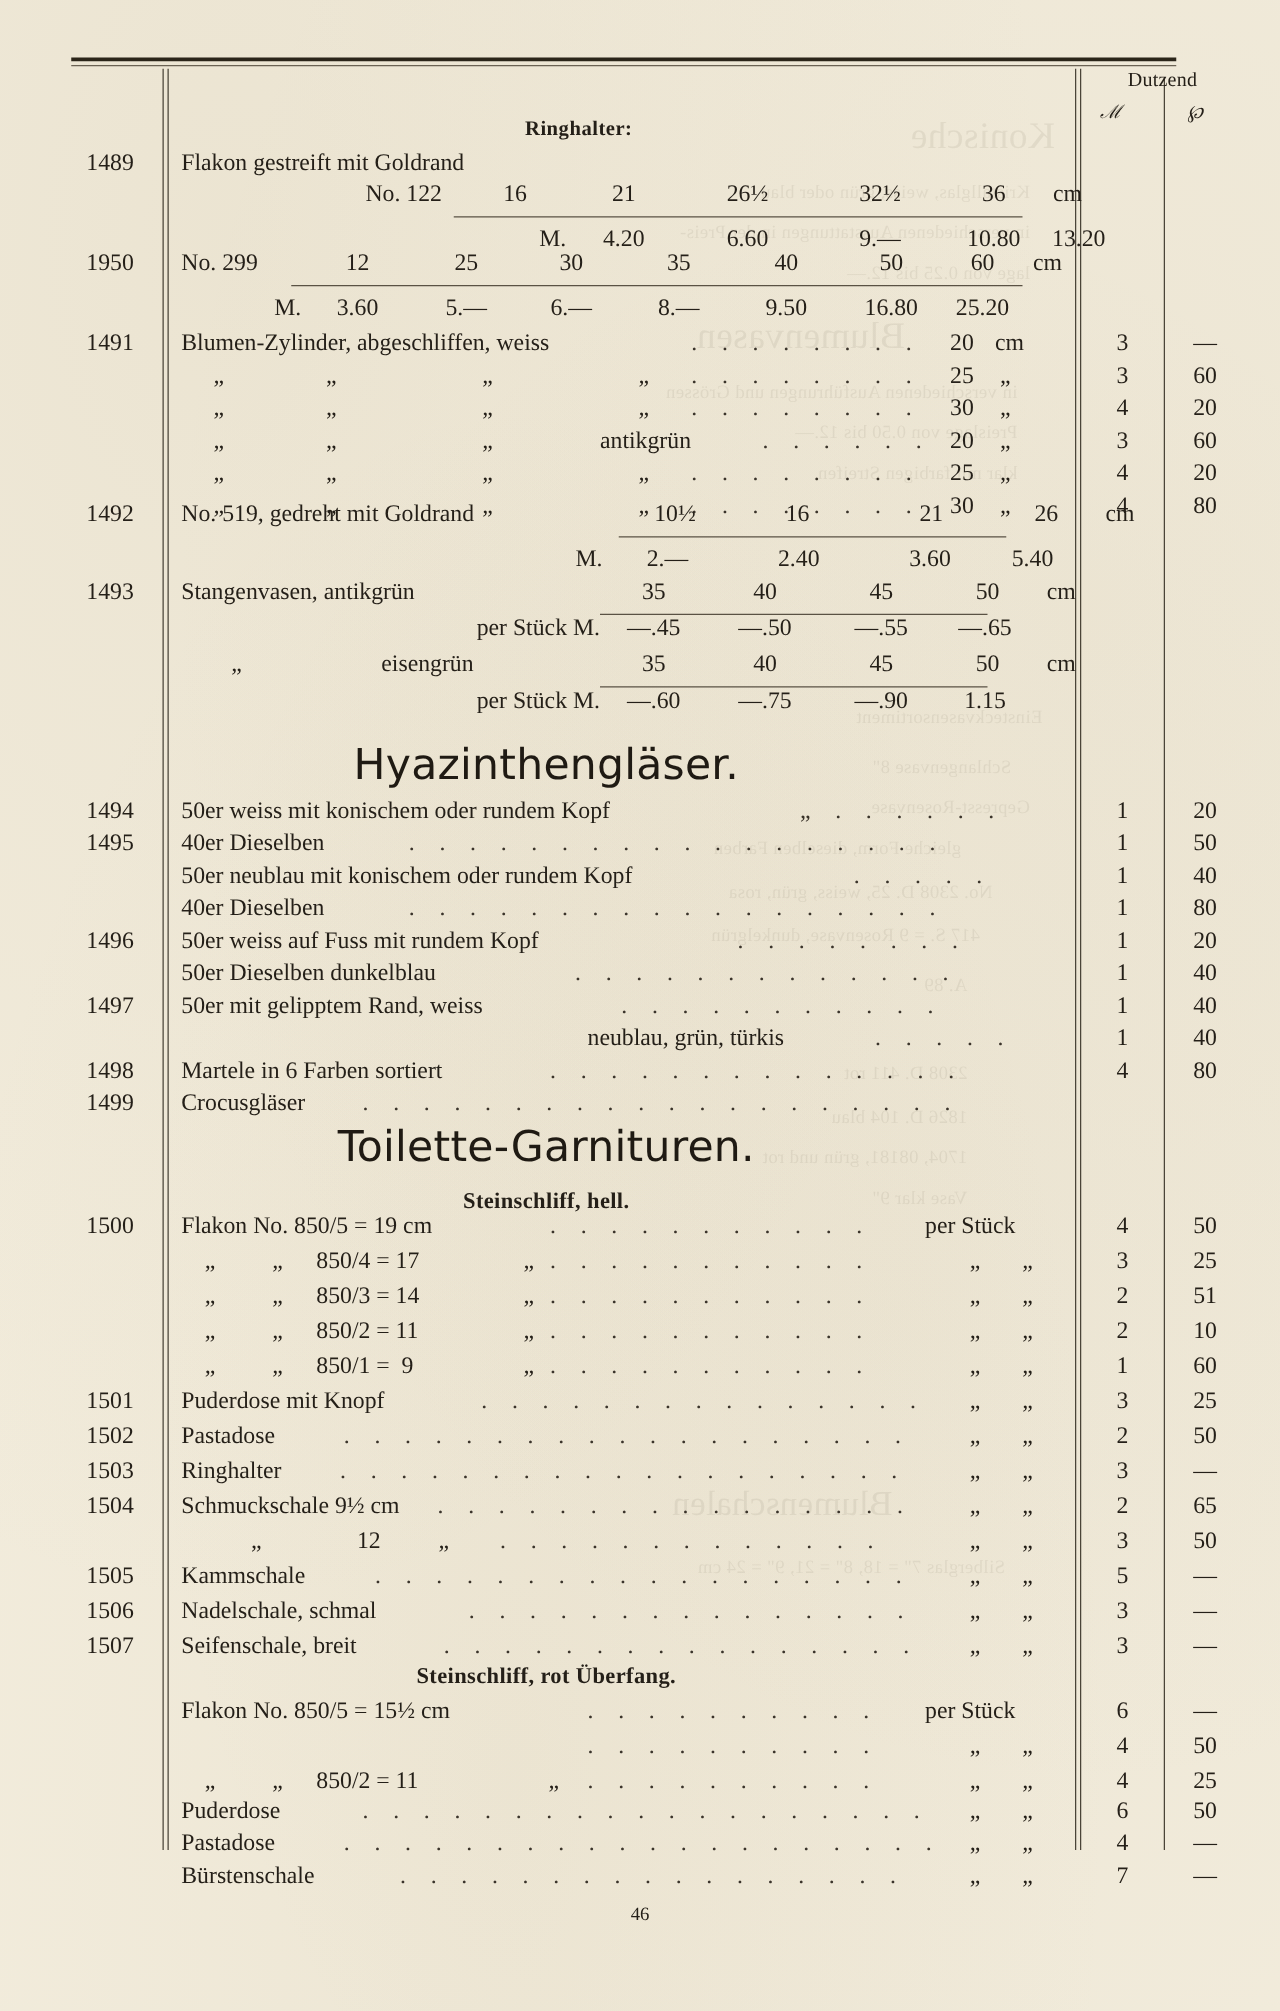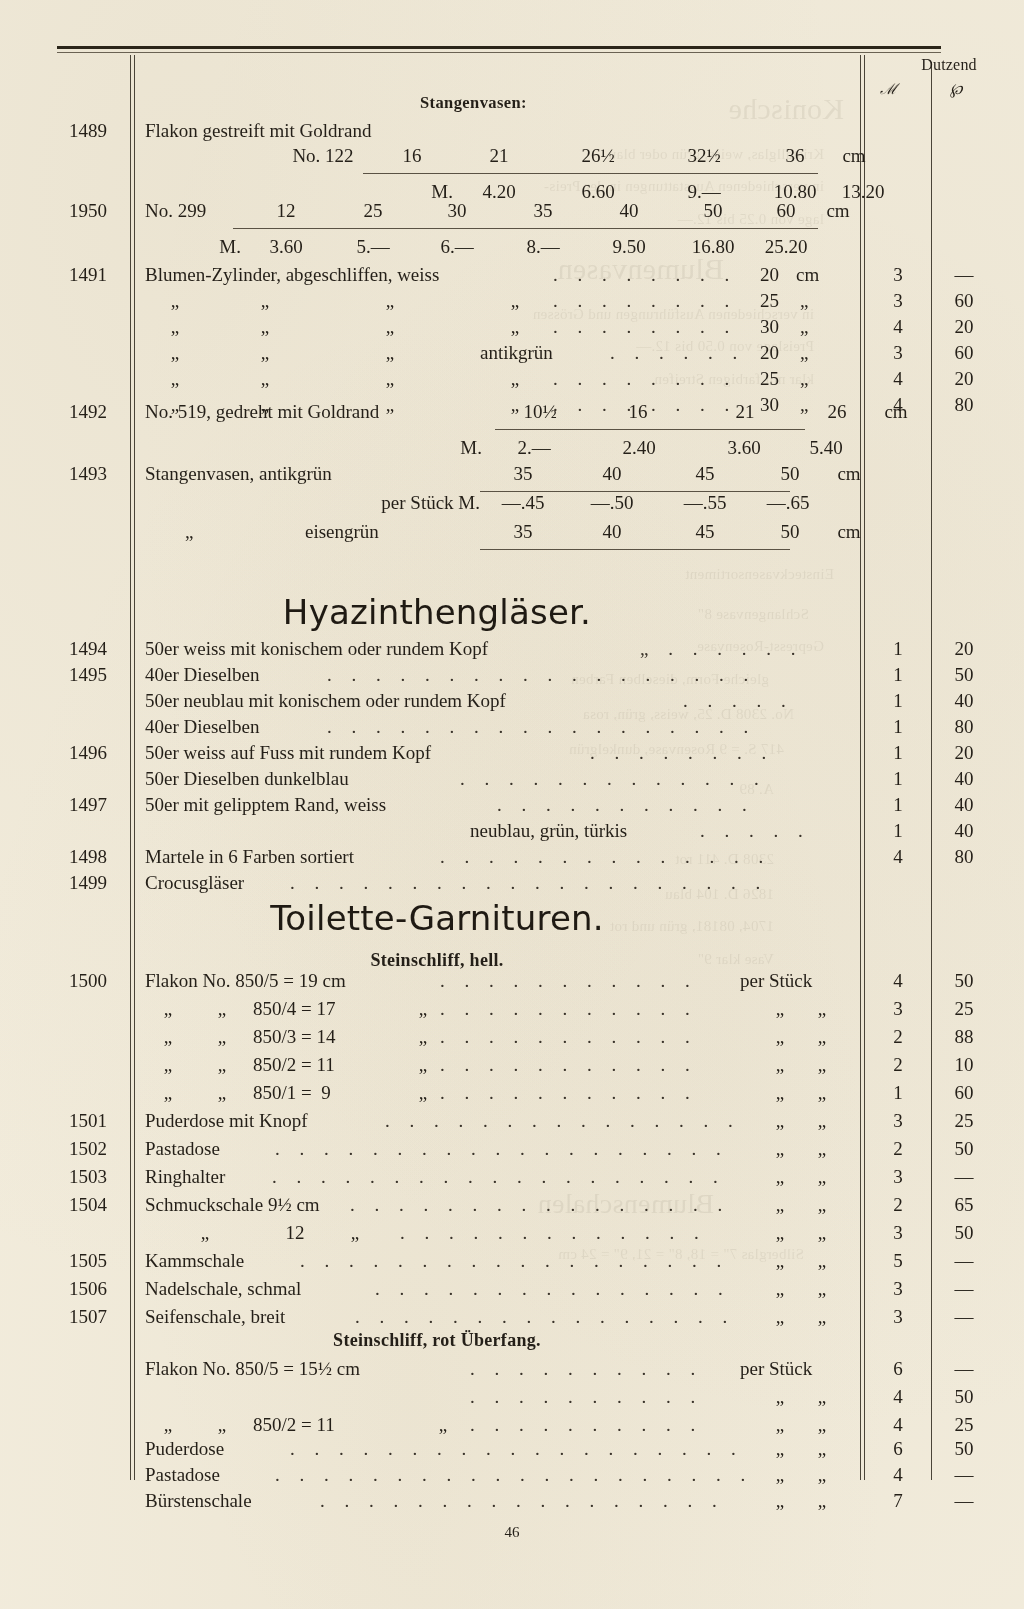--- a/index.html
+++ b/index.html
@@ -90,21 +90,20 @@
   }
 
   
   .hdr-dutzend {
     position: absolute;
     left: 864px; top: 56px;
     width: 132px;
     text-align: center;
     font-size: 16px;
     letter-spacing: .2px;
-    margin-left: 19px;
   }
   .hdr-cur {
     position: absolute;
     top: 78px;
     font-family: "Liberation Serif", serif;
     font-style: italic;
     font-size: 15px;
   }
   .hdr-cur-m { left: 880px; }
   .hdr-cur-p { left: 950px; }
@@ -236,21 +235,21 @@
   <div class="rule-top-thin"></div>
   <div class="vrule-left"></div>
   <div class="vrule-left2"></div>
   <div class="vrule-r1"></div>
   <div class="vrule-r2"></div>
   <div class="vrule-r3"></div>
 
   <div class="hdr-dutzend">Dutzend</div>
   <div class="hdr-cur hdr-cur-m">ℳ</div>
   <div class="hdr-cur hdr-cur-p">℘</div>
-  <div class="fortsetzung">Stangenvasen:</div>
+  <div class="fortsetzung">Ringhalter:</div>
 
   <div class="art-no" style="top:120px">1489</div>
   <div class="desc" style="top:120px">Flakon gestreift mit Goldrand</div>
   <div class="sizerow" style="left:275px;top:145px">
     <span class="cell" style="width:96px">No. 122</span><span class="cell" style="width:82px">16</span><span class="cell" style="width:92px">21</span><span class="cell" style="width:106px">26½</span><span class="cell" style="width:106px">32½</span><span class="cell" style="width:76px">36</span><span class="cell" style="width:42px">cm</span>
   </div>
   <div class="ul-rule" style="left:363px;top:173px;width:455px"></div>
   <div class="pricerow" style="left:275px;top:181px">
     <span class="cell" style="width:96px"></span><span class="cell" style="width:82px;text-align:right">M.</span><span class="cell" style="width:92px">4.20</span><span class="cell" style="width:106px">6.60</span><span class="cell" style="width:106px">9.—</span><span class="cell" style="width:76px">10.80</span><span class="cell" style="width:60px">13.20</span>
   </div>
@@ -328,20 +327,23 @@
   <div class="pricerow" style="left:280px;top:492px">
     <span class="cell" style="width:200px;text-align:right">per Stück M.</span><span class="cell" style="width:86px">—.45</span><span class="cell" style="width:92px">—.50</span><span class="cell" style="width:94px">—.55</span><span class="cell" style="width:72px">—.65</span>
   </div>
 
   <div class="desc" style="left:185px;top:521px">„</div>
   <div class="desc" style="left:305px;top:521px">eisengrün</div>
   <div class="sizerow" style="left:480px;top:521px">
     <span class="cell" style="width:86px">35</span><span class="cell" style="width:92px">40</span><span class="cell" style="width:94px">45</span><span class="cell" style="width:76px">50</span><span class="cell" style="width:42px">cm</span>
   </div>
   <div class="ul-rule" style="left:480px;top:549px;width:310px"></div>
+  <div class="pricerow" style="left:280px;top:550px">
+    <span class="cell" style="width:200px;text-align:right">per Stück M.</span><span class="cell" style="width:86px">—.60</span><span class="cell" style="width:92px">—.75</span><span class="cell" style="width:94px">—.90</span><span class="cell" style="width:72px">1.15</span>
+  </div>
 
   <div class="sect-head shift" style="top:592px">Hyazinthengläser.</div>
 
   <div class="art-no" style="top:638px">1494</div>
   <div class="desc" style="top:638px">50er weiss mit konischem oder rundem Kopf</div>
   <div class="leaders" style="left:640px;top:638px">„ . . . . . .</div>
   <div class="price-m" style="top:638px">1</div>
   <div class="price-p" style="top:638px">20</div>
 
   <div class="art-no" style="top:664px">1495</div>
@@ -405,21 +407,21 @@
   <div class="desc" style="top:998px"><span class="ditto" style="width:46px">„</span><span class="ditto" style="width:62px">„</span><span style="display:inline-block;width:150px">850/4 = 17</span><span class="ditto" style="width:40px">„</span></div>
   <div class="leaders" style="left:440px;top:998px">. . . . . . . . . . .</div>
   <div class="desc" style="left:760px;top:998px"><span class="ditto" style="width:40px">„</span><span class="ditto" style="width:44px">„</span></div>
   <div class="price-m" style="top:998px">3</div>
   <div class="price-p" style="top:998px">25</div>
 
   <div class="desc" style="top:1026px"><span class="ditto" style="width:46px">„</span><span class="ditto" style="width:62px">„</span><span style="display:inline-block;width:150px">850/3 = 14</span><span class="ditto" style="width:40px">„</span></div>
   <div class="leaders" style="left:440px;top:1026px">. . . . . . . . . . .</div>
   <div class="desc" style="left:760px;top:1026px"><span class="ditto" style="width:40px">„</span><span class="ditto" style="width:44px">„</span></div>
   <div class="price-m" style="top:1026px">2</div>
-  <div class="price-p" style="top:1026px">88</div>
+  <div class="price-p" style="top:1026px">51</div>
 
   <div class="desc" style="top:1054px"><span class="ditto" style="width:46px">„</span><span class="ditto" style="width:62px">„</span><span style="display:inline-block;width:150px">850/2 = 11</span><span class="ditto" style="width:40px">„</span></div>
   <div class="leaders" style="left:440px;top:1054px">. . . . . . . . . . .</div>
   <div class="desc" style="left:760px;top:1054px"><span class="ditto" style="width:40px">„</span><span class="ditto" style="width:44px">„</span></div>
   <div class="price-m" style="top:1054px">2</div>
   <div class="price-p" style="top:1054px">10</div>
 
   <div class="desc" style="top:1082px"><span class="ditto" style="width:46px">„</span><span class="ditto" style="width:62px">„</span><span style="display:inline-block;width:150px">850/1 =&nbsp; 9</span><span class="ditto" style="width:40px">„</span></div>
   <div class="leaders" style="left:440px;top:1082px">. . . . . . . . . . .</div>
   <div class="desc" style="left:760px;top:1082px"><span class="ditto" style="width:40px">„</span><span class="ditto" style="width:44px">„</span></div>

